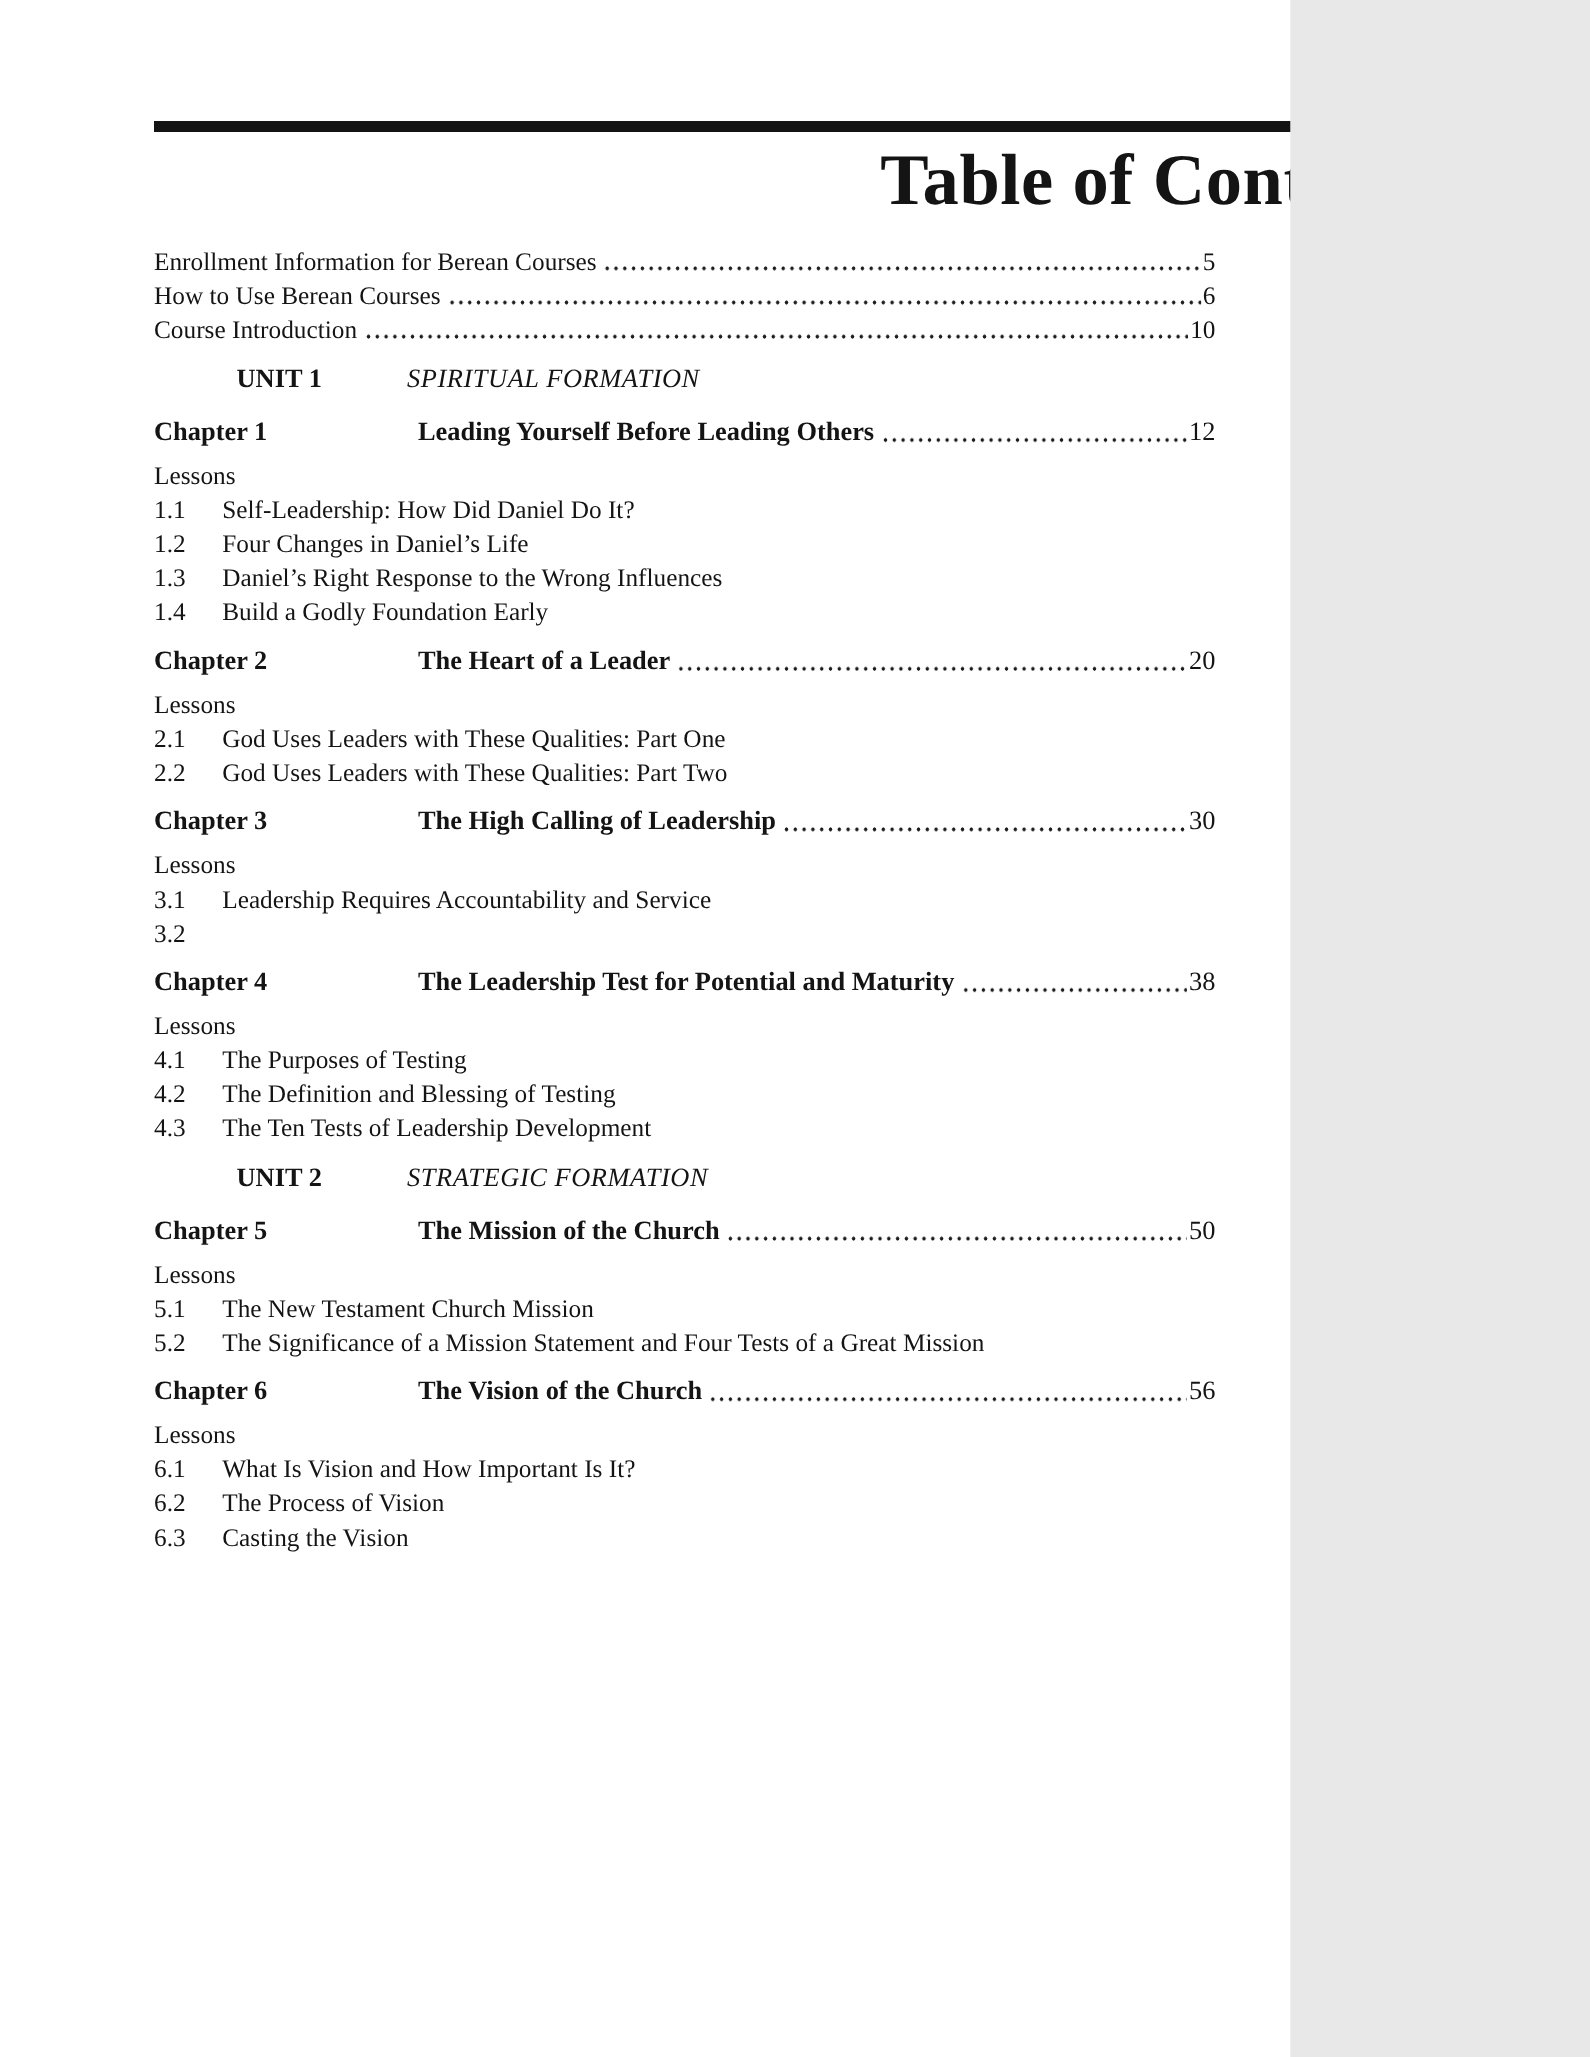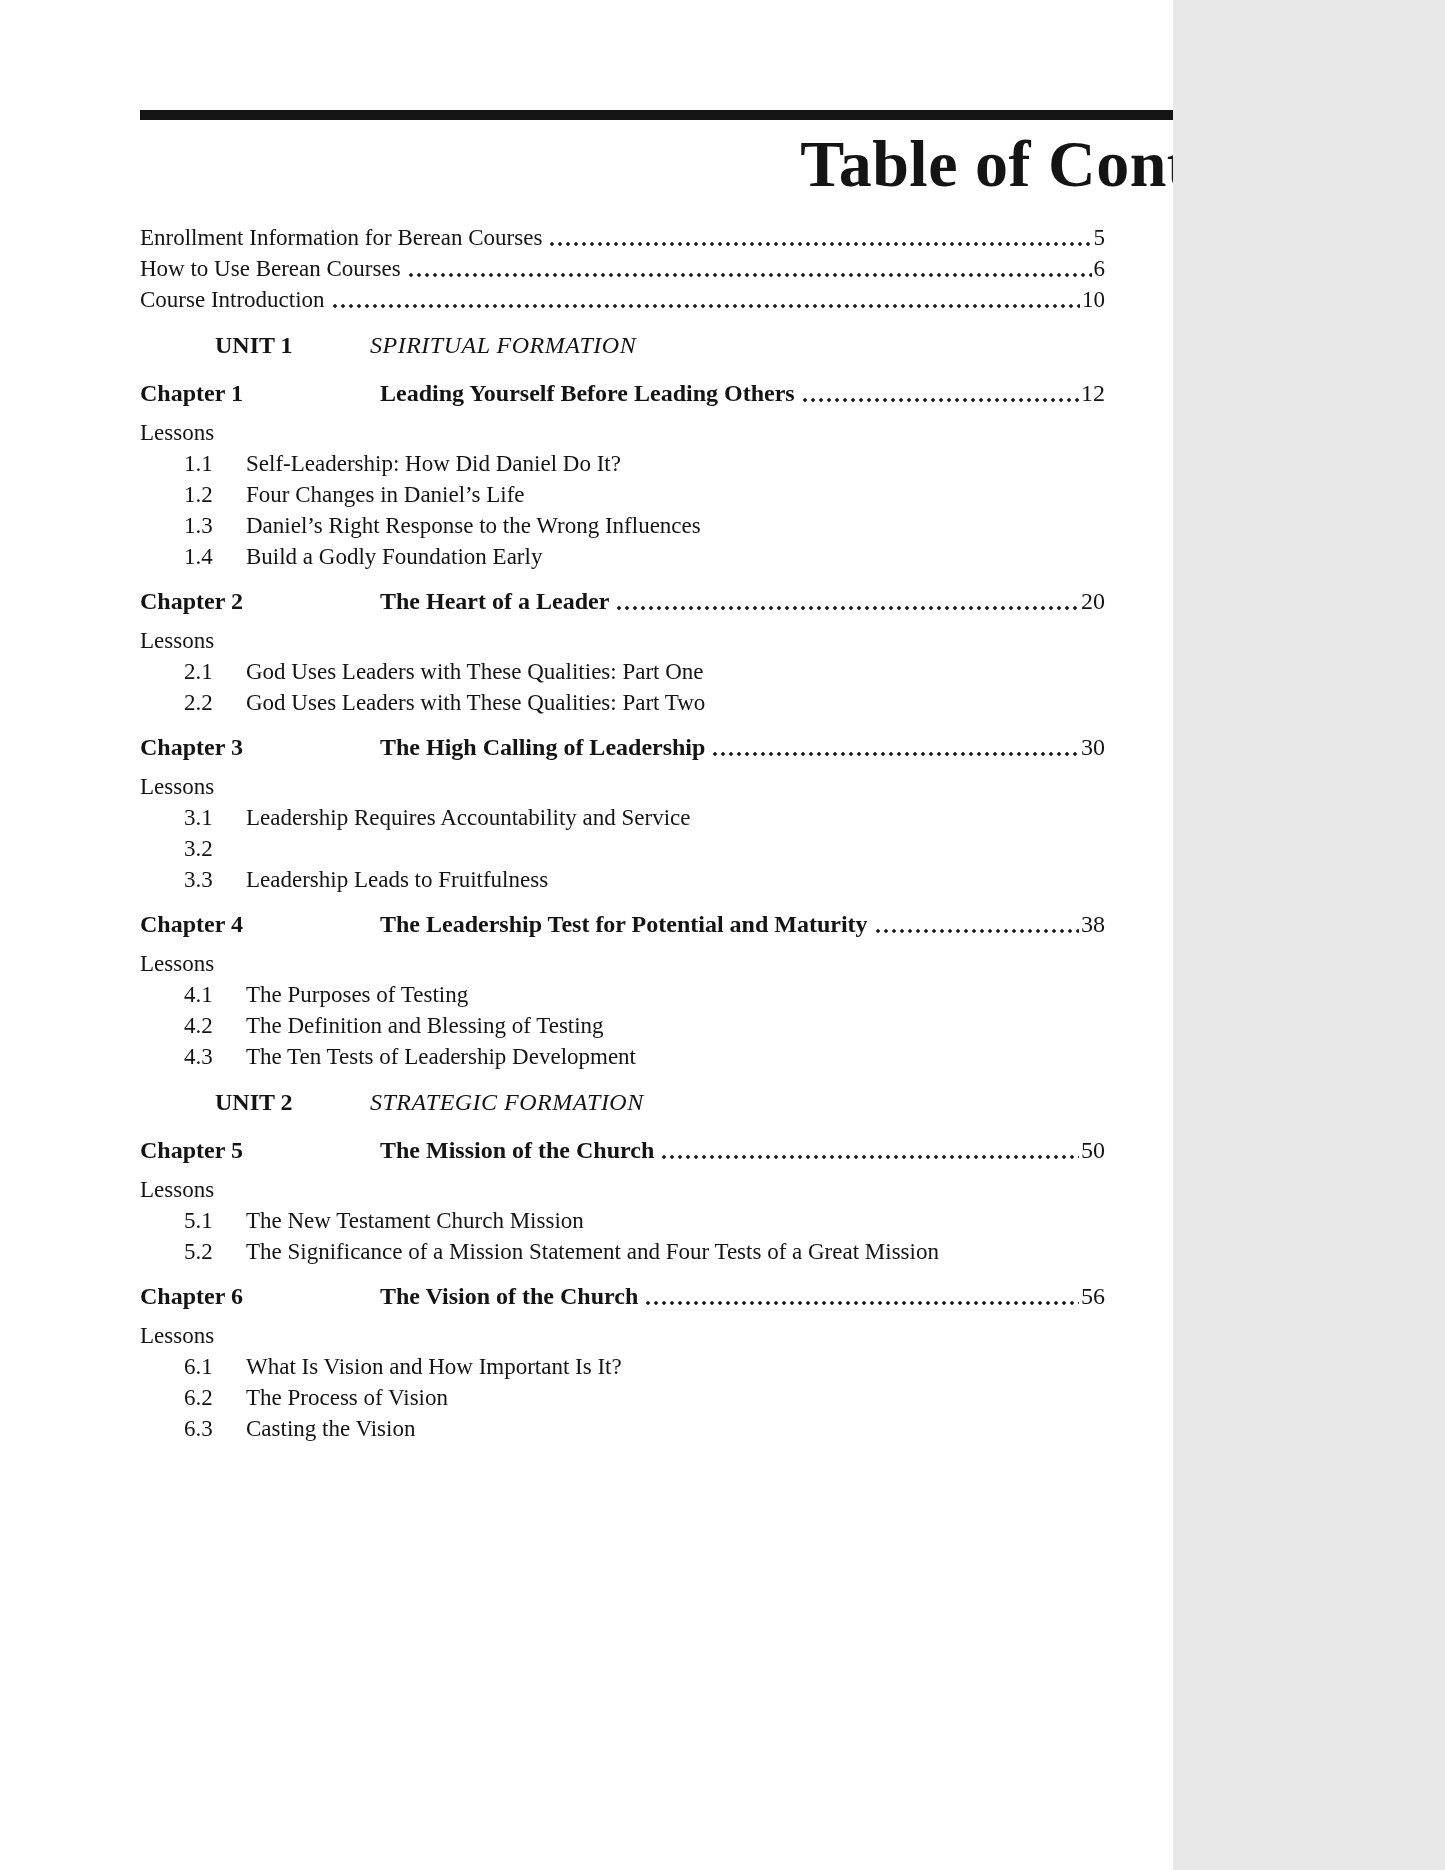--- a/index.html
+++ b/index.html
@@ -65,21 +65,21 @@
     margin-bottom: 8px;
   }
   .ch-label { flex: 0 0 203px; }
   .ch-title { white-space: nowrap; margin-left: 37px; }
   .lessons-heading { font-size: 23px; line-height: 31px; }
   .lesson-row {
     display: flex;
     font-size: 23px;
     line-height: 31px;
   }
-  .lesson-num { flex: 0 0 62px; margin-left: 44px; }
+  .lesson-num { flex: 0 0 62px; }
 </style>
 </head>
 <body>
 
 <div class="page">
   <div class="content">
 
     <div class="rule"></div>
 
     <h1 class="toc-title">Table of Contents</h1>
@@ -175,24 +175,20 @@
 
               <div class="lesson-row">
                 <span class="lesson-num">3.1</span>
                 <span class="lesson-title">Leadership Requires Accountability and Service</span>
               </div>
 
               <div class="lesson-row">
                 <span class="lesson-num">3.2</span>
               </div>
 
-              <div class="lesson-row">
-                <span class="lesson-num">3.3</span>
-                <span class="lesson-title">Leadership Leads to Fruitfulness</span>
-              </div>
 
           </div>
 
           <div class="chapter">
             <div class="row chapter-row">
               <span class="ch-label">Chapter 4</span>
               <span class="ch-title">The Leadership Test for Potential and Maturity</span>
               <span class="dots"></span>
               <span class="pg">38</span>
             </div>

